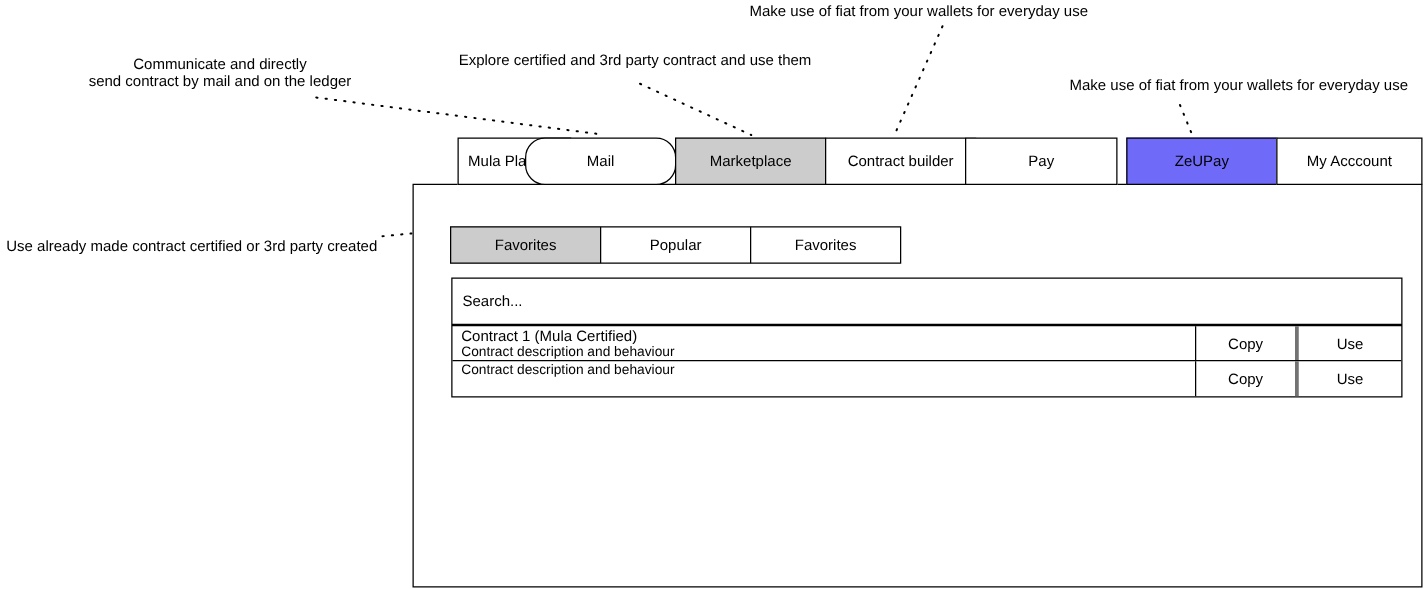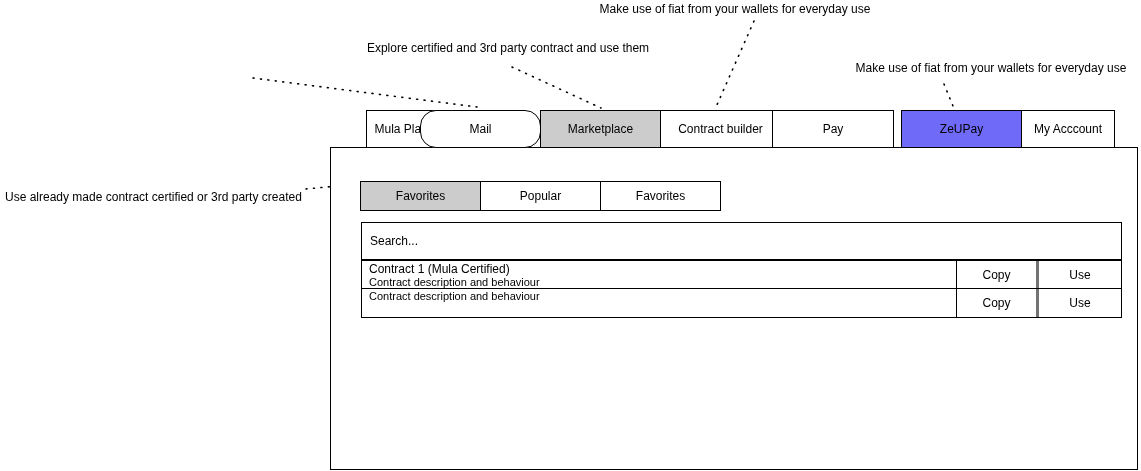--- a/index.html
+++ b/index.html
@@ -56,20 +56,24 @@
   #connectors{position:absolute;left:0;top:0;width:1141px;height:471px;
               pointer-events:none;}
   #connectors line{stroke:#000;stroke-width:1.6;stroke-linecap:round;
                    stroke-dasharray:1 6.5;}
 </style>
 </head>
 <body>
 
 <div id="canvas">
 
+  <div class="ann" id="ann-mail">
+    <div>Communicate and directly</div>
+    <div>send contract by mail and on the ledger</div>
+  </div>
   <div class="ann" id="ann-marketplace">
     <div>Explore certified and 3rd party contract and use them</div>
   </div>
   <div class="ann" id="ann-contract-builder">
     <div>Make use of fiat from your wallets for everyday use</div>
   </div>
   <div class="ann" id="ann-zeupay">
     <div>Make use of fiat from your wallets for everyday use</div>
   </div>
   <div class="ann" id="ann-favorites">
@@ -97,21 +101,21 @@
     </div>
   <div class="tab" style="left:660px;width:121px;">
       <span>Contract builder</span>
     </div>
   <div class="tab" style="left:772px;width:122px;">
       <span>Pay</span>
     </div>
   <div class="tab tab--blue" style="left:901px;width:121px;">
       <span>ZeUPay</span>
     </div>
-  <div class="tab" style="left:1021px;width:94px;">
+  <div class="tab" style="left:1021px;width:117px;">
       <span>My Acccount</span>
     </div>
 
   <div class="ftab ftab--selected" style="left:360px;">
       <span>Favorites</span>
     </div>
   <div class="ftab" style="left:480px;">
       <span>Popular</span>
     </div>
   <div class="ftab" style="left:600px;">

